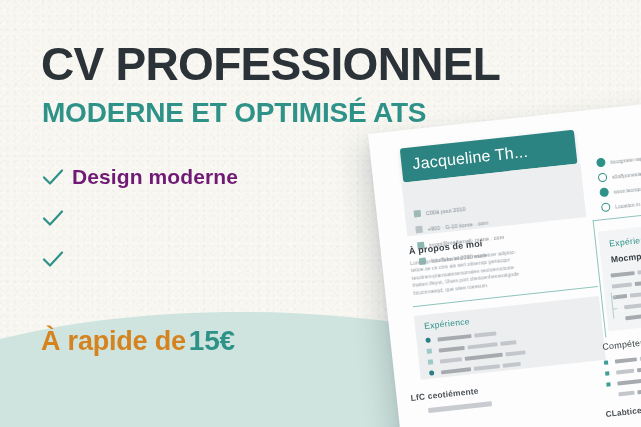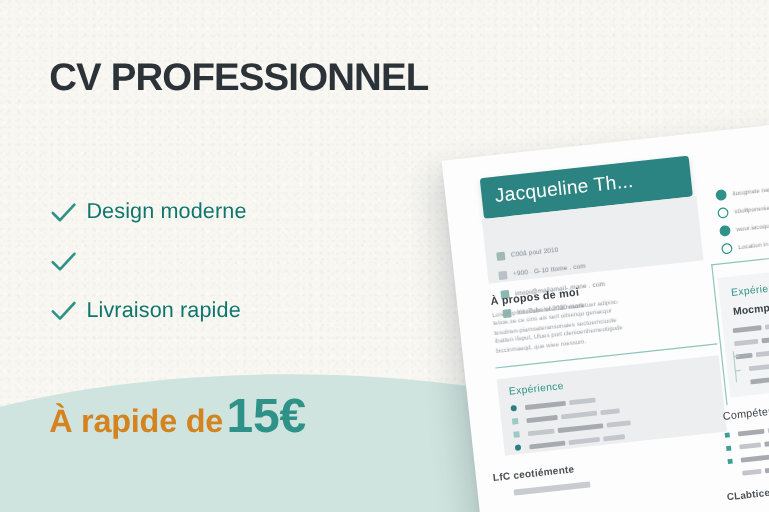--- a/index.html
+++ b/index.html
@@ -24,43 +24,43 @@
   }
 
   
   #wave{position:absolute;left:0;bottom:0;width:641px;height:130px;z-index:1;}
 
   
   #left{position:absolute;left:0;top:0;width:400px;height:427px;z-index:5;}
 
   .title-main{
     position:absolute;left:41px;top:44px;
-    font-size:32px;line-height:40px;font-weight:700;
+    font-size:46px;line-height:40px;font-weight:700;
     letter-spacing:-0.7px;color:#2c3338;white-space:nowrap;
   }
   .title-sub{
     position:absolute;left:42px;top:98px;
     font-size:28px;line-height:30px;font-weight:700;
     letter-spacing:-0.2px;color:#2e9288;white-space:nowrap;
   }
 
   .bullets{position:absolute;left:40px;top:156px;}
   .bullet{display:flex;align-items:center;height:41px;}
   .check{width:26px;height:22px;flex:0 0 26px;}
   .bullet-label{
-    font-size:18px;color:#0f766e;font-weight:400;letter-spacing:.1px;
+    font-size:21px;color:#701a75;font-weight:700;letter-spacing:.1px;
     margin-left:6px;white-space:nowrap;
   }
 
   .price{
     position:absolute;left:41px;top:325px;
     font-size:27px;font-weight:700;color:#d4831f;white-space:nowrap;
     letter-spacing:-.2px;
   }
-  .price .amount{color:#2e9288;font-size:40px;font-weight:700;margin-left:3px;}
+  .price .amount{color:#2e9288;font-size:28px;font-weight:700;margin-left:3px;}
 
   
   #cv-wrap{
     position:absolute;left:368px;top:134px;width:320px;height:330px;
     z-index:6;transform:rotate(-6.2deg);transform-origin:0 0;
   }
   #cv-card{
     position:absolute;left:0;top:0;width:320px;height:340px;
     background:#fdfdfd;
     box-shadow:-10px 10px 26px rgba(40,60,70,.17), 0 2px 6px rgba(0,0,0,.06);
@@ -146,41 +146,41 @@
 
 <div id="texture"></div>
 
 <svg id="wave" viewBox="0 0 641 130" preserveAspectRatio="none">
   <path d="M0,42 C110,14 260,6 400,26 C500,40 575,62 641,74 L641,130 L0,130 Z" fill="#cfe4de"></path>
 </svg>
 
 <div id="left">
 
   <div class="title-main">CV PROFESSIONNEL</div>
+  <div class="title-sub">MODERNE ET OPTIMISÉ ATS</div>
 
   <div class="bullets">
 
     <div class="bullet">
       <svg class="check" viewBox="0 0 26 22">
         <path d="M4 11.5 L10 17.5 L22 4.5" fill="none" stroke="#2e9288" stroke-width="2.2" stroke-linecap="round" stroke-linejoin="round"></path>
       </svg>
       <span class="bullet-label">Design moderne</span>
     </div>
 
     <div class="bullet">
       <svg class="check" viewBox="0 0 26 22">
         <path d="M4 11.5 L10 17.5 L22 4.5" fill="none" stroke="#2e9288" stroke-width="2.2" stroke-linecap="round" stroke-linejoin="round"></path>
       </svg>
     </div>
 
     <div class="bullet">
       <svg class="check" viewBox="0 0 26 22">
         <path d="M4 11.5 L10 17.5 L22 4.5" fill="none" stroke="#2e9288" stroke-width="2.2" stroke-linecap="round" stroke-linejoin="round"></path>
       </svg>
-      <span class="bullet-label">Livraison rapide</span>
     </div>
 
   </div>
 
   <div class="price">
     <span>À rapide de</span><span class="amount">15€</span>
   </div>
 
 </div>
 

